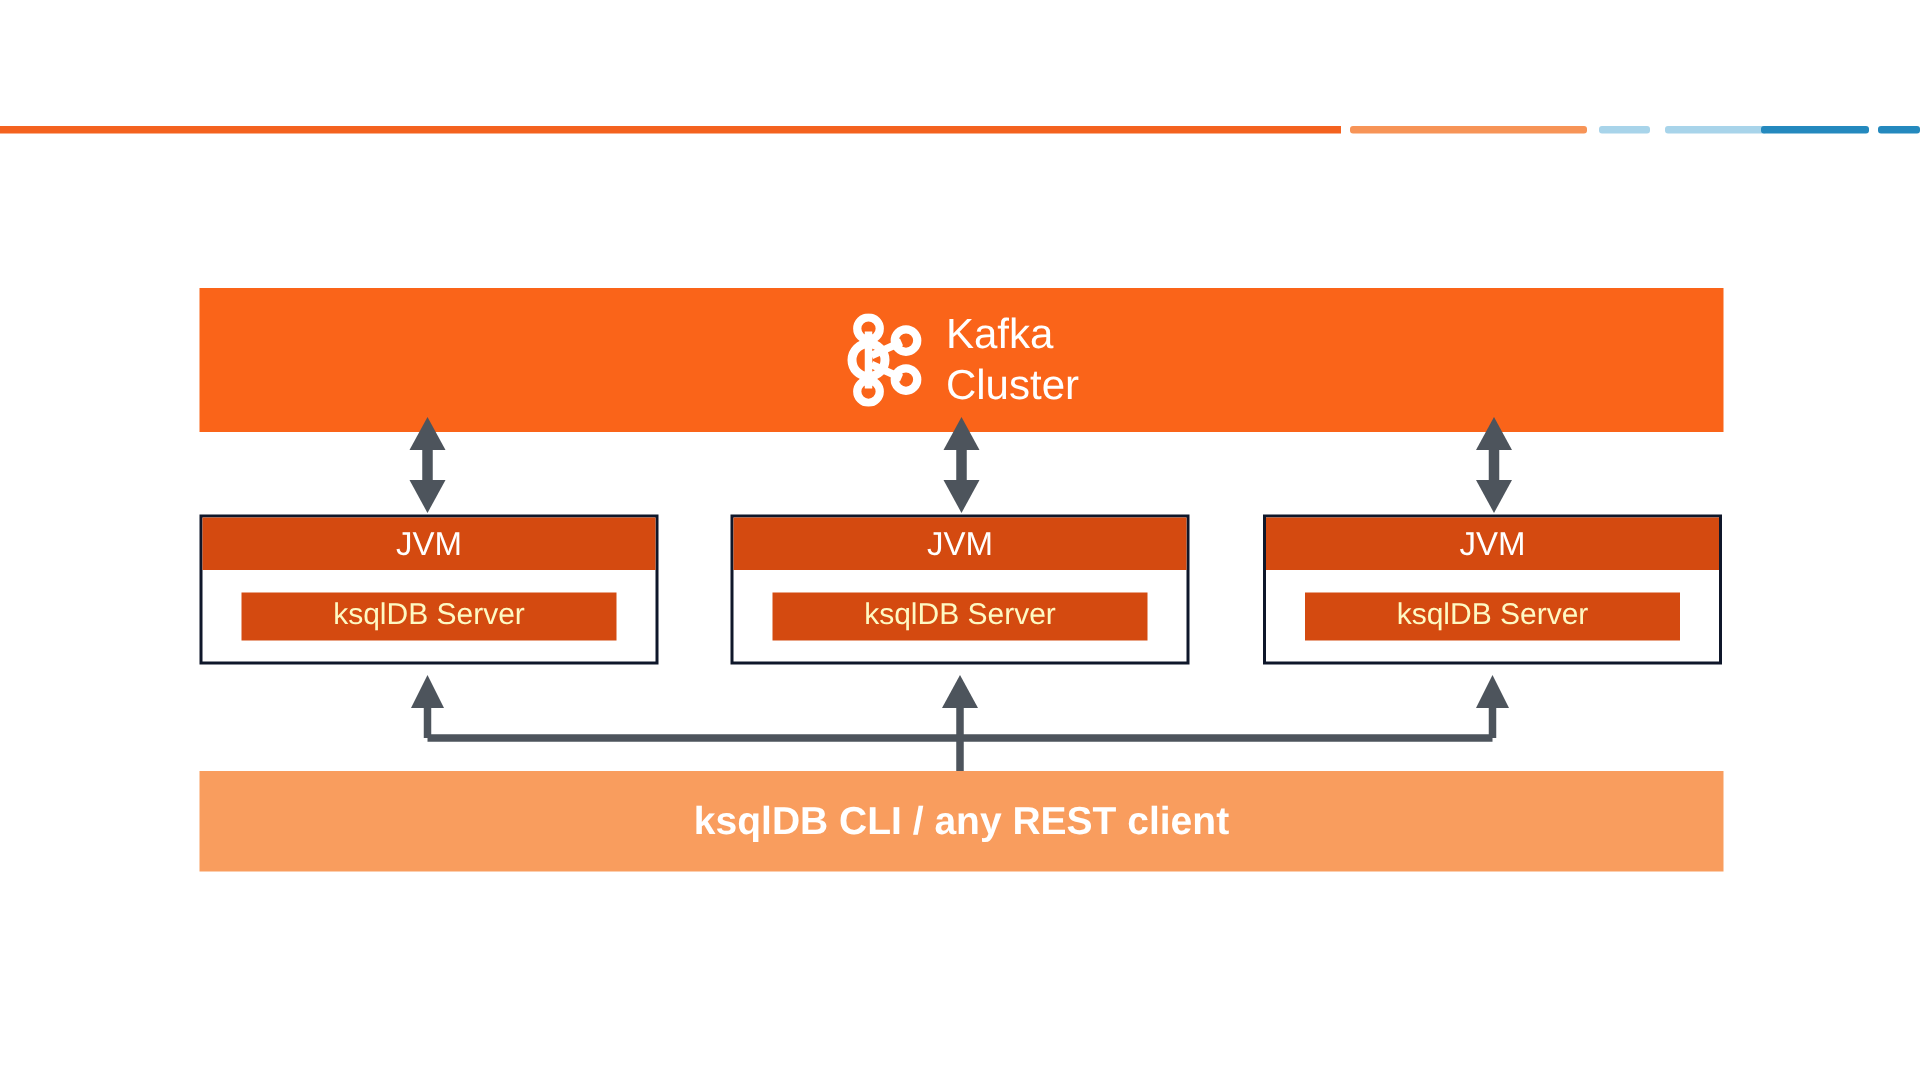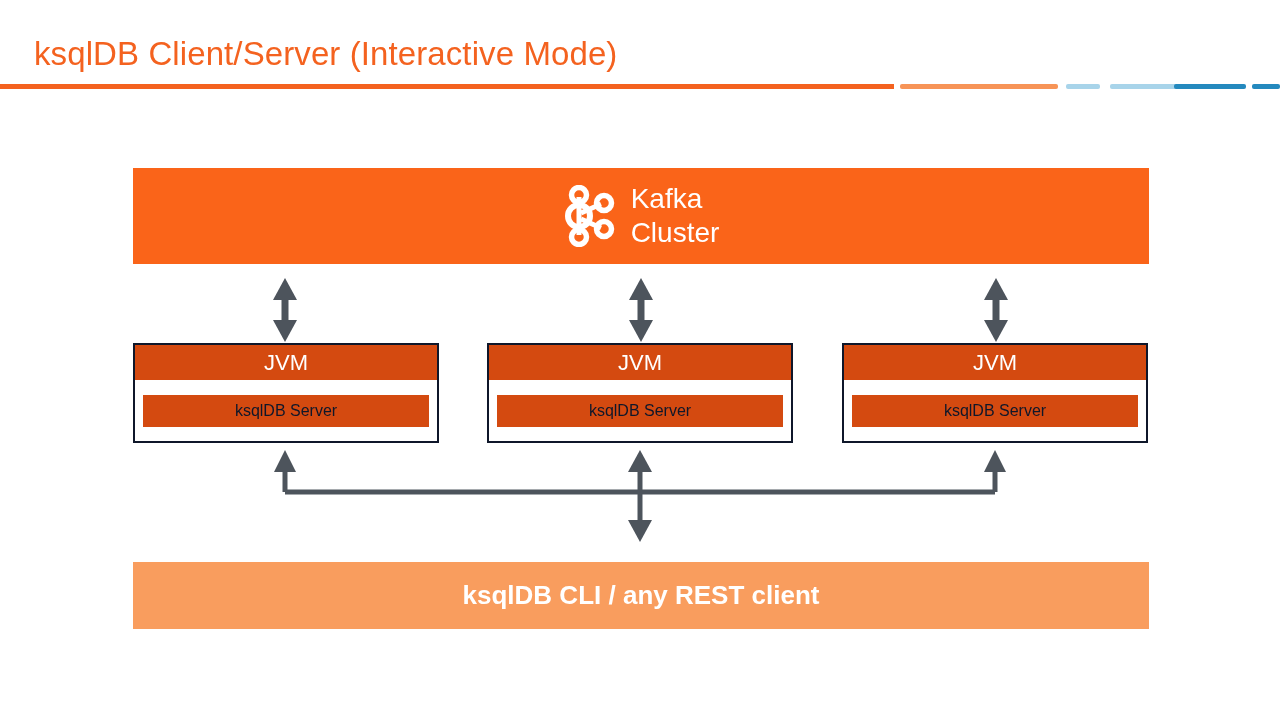--- a/index.html
+++ b/index.html
@@ -49,21 +49,21 @@
   .rule-seg.s0 { left: 900px; width: 158px; background: #F79457; }
   .rule-seg.s1 { left: 1066px; width: 34px; background: #A8D4EA; }
   .rule-seg.s2 { left: 1110px; width: 68px; background: #A8D4EA; }
   .rule-seg.s3 { left: 1174px; width: 72px; background: #2489BE; }
   .rule-seg.s4 { left: 1252px; width: 28px; background: #2489BE; }
 
   
   .kafka-box {
     position: absolute;
     left: 133px;
-    top: 168px;
+    top: 192px;
     width: 1016px;
     height: 96px;
     background: #FA6419;
     display: flex;
     align-items: center;
     justify-content: center;
   }
   .kafka-inner {
     display: flex;
     align-items: center;
@@ -114,63 +114,62 @@
     align-items: center;
     justify-content: center;
   }
   .jvm-body {
     height: 61px;
     display: flex;
     align-items: center;
     justify-content: center;
   }
   .server-box {
-    width: 286px;
+    width: 250px;
     height: 32px;
     background: #D44A10;
-    color: #0f172a;
-    font-size: 16px;
+    color: #fef9c3;
+    font-size: 20px;
     display: flex;
     align-items: center;
     justify-content: center;
   }
 
   
   .bus {
     position: absolute;
     left: 270px;
     top: 450px;
     width: 740px;
     height: 92px;
   }
 
   
   .cli-bar {
     position: absolute;
     left: 133px;
-    top: 562px;
+    top: 514px;
     width: 1016px;
     height: 67px;
     background: #F99D5E;
     display: flex;
     align-items: center;
     justify-content: center;
   }
   .cli-label {
     color: #ffffff;
     font-size: 26px;
     font-weight: bold;
   }
 </style>
 </head>
 <body>
 
 <div class="slide">
 
-  <div class="title">ksqlDB Client/Server (Interactive Mode)</div>
   <div class="title-rule"></div>
   <div class="rule-seg s0"></div>
   <div class="rule-seg s1"></div>
   <div class="rule-seg s2"></div>
   <div class="rule-seg s3"></div>
   <div class="rule-seg s4"></div>
 
   <div class="kafka-box">
     <div class="kafka-inner">
       <svg class="kafka-logo" viewBox="0 0 52 62">

